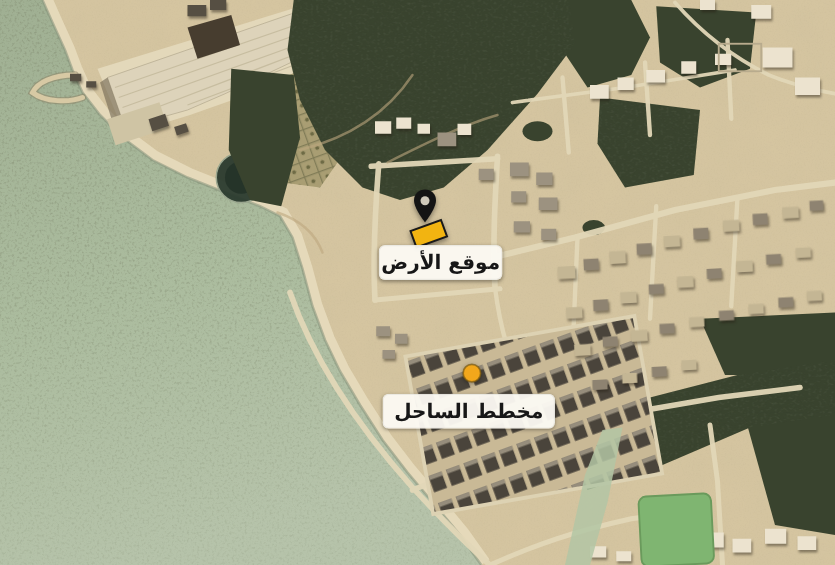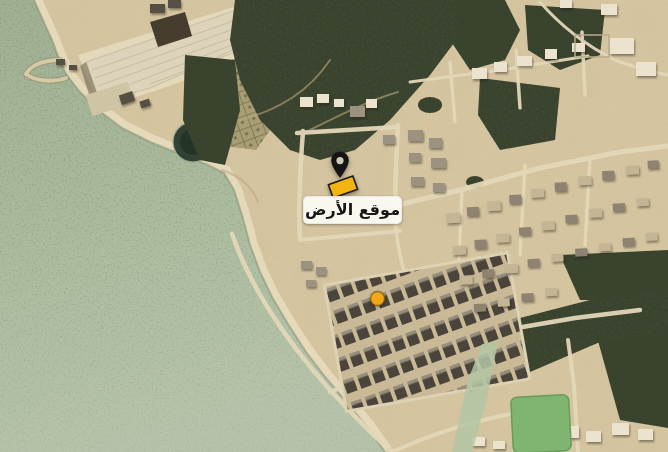--- a/index.html
+++ b/index.html
@@ -258,13 +258,16 @@
     <circle cx="340" cy="160.6" r="3.6" fill="#CFC9BA"></circle>
   </g>
   <g style="filter:drop-shadow(0 1px 1.5px rgba(0,0,0,.35))">
     <circle cx="377.5" cy="298.5" r="7" fill="#F2A71B" stroke="#7A5A10" stroke-width="1.4" stroke-opacity="0.7"></circle>
   </g>
 </svg>
 
 <div class="map-label" id="label-land">
   <span>موقع الأرض</span>
 </div>
+<div class="map-label" id="label-coast">
+  <span>مخطط الساحل</span>
 </div>
+</div>
 
 </body></html>

